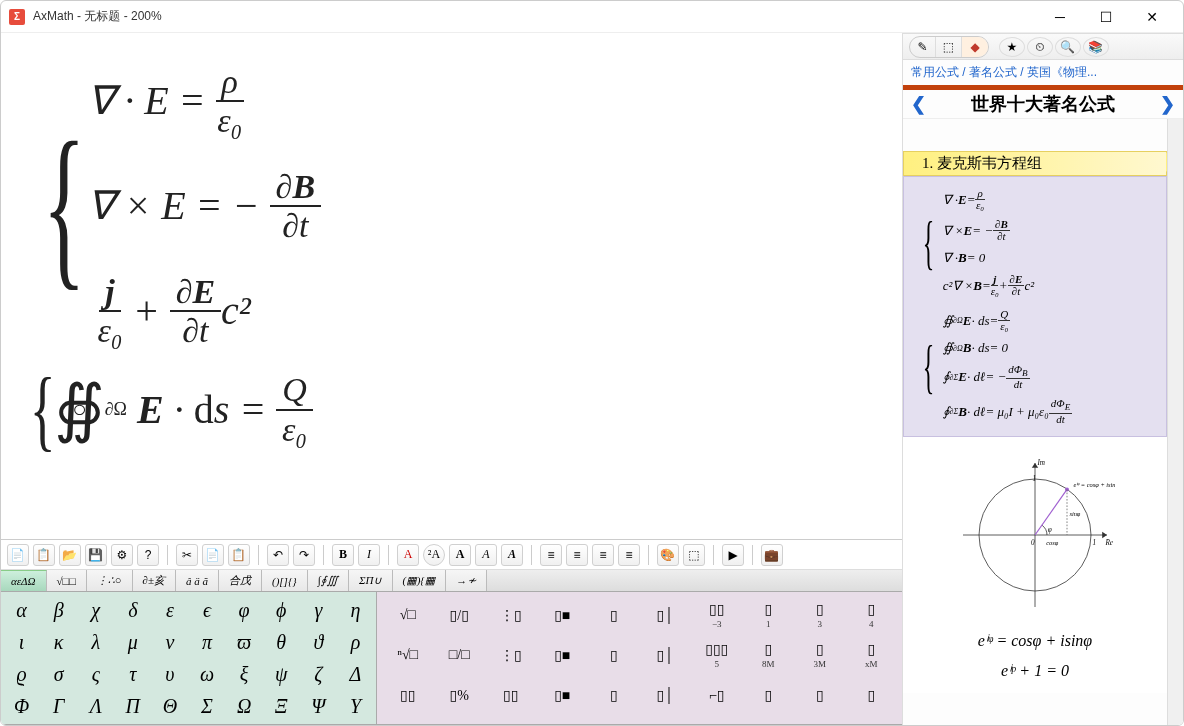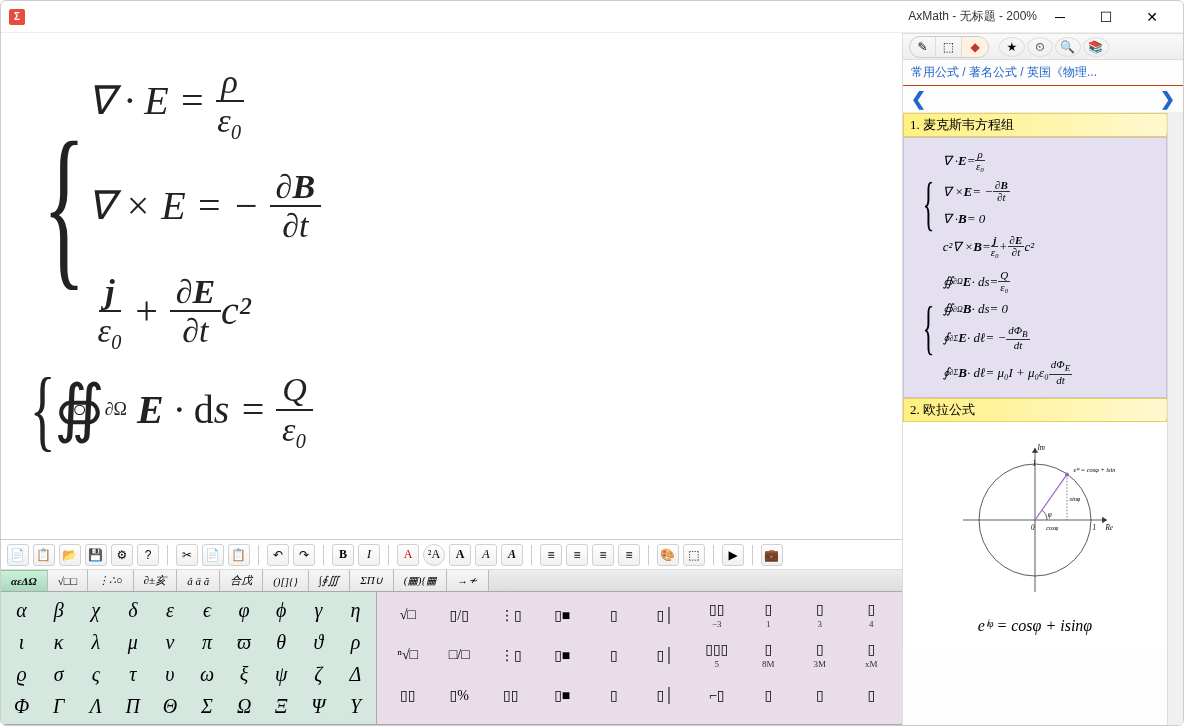--- a/index.html
+++ b/index.html
@@ -1,19 +1,19 @@
 <!DOCTYPE html>
 <html><head>
 <meta charset="utf-8">
 <style>
 * { margin: 0; padding: 0; box-sizing: border-box; }
 body { font-family: "Segoe UI", Arial, sans-serif; font-size: 12px; background: #fff; width: 1184px; height: 726px; overflow: hidden; border: 1px solid #ccc; border-radius: 6px; display: flex; flex-direction: column; }
 .titlebar { height: 32px; display: flex; align-items: center; padding: 0 8px; border-bottom: 1px solid #eee; }
 .titlebar-icon { width: 16px; height: 16px; background: #e74c3c; border-radius: 2px; display: flex; align-items: center; justify-content: center; color: #fff; font-size: 10px; font-weight: bold; margin-right: 8px; }
-.titlebar-title { flex: 1; font-size: 12px; color: #333; text-align: right; }
+.titlebar-title { flex: 1; font-size: 12px; color: #333; }
 .win-controls { display: flex; gap: 0; }
 .win-btn { width: 46px; height: 30px; display: flex; align-items: center; justify-content: center; font-size: 14px; cursor: pointer; }
 .main-area { flex: 1; display: flex; overflow: hidden; }
 .left-col { flex: 1; display: flex; flex-direction: column; overflow: hidden; border-right: 1px solid #ddd; }
 .editor { flex: 1; overflow: auto; padding: 24px 10px 10px 20px; font-family: "Times New Roman", serif; font-size: 40px; font-style: italic; color: #222; }
 .editor-line { margin: 6px 0; display: flex; align-items: center; line-height:1.2; }
 .frac { display: inline-flex; flex-direction: column; align-items: center; font-size: 34px; line-height:1.1; }
 .frac > span:first-child { border-bottom: 2px solid #222; padding: 0 6px; }
 .brace { font-size: 180px; font-style: normal; line-height: 0.8; display:inline-block; transform:scaleX(0.5); margin-right:-20px; }
 .brace2 { font-size: 90px; font-style: normal; line-height: 0.8; display:inline-block; transform:scaleX(0.6); margin-right:-10px; }
@@ -24,44 +24,44 @@
 .oiint { font-size: 64px; font-style: normal; position:relative; display:inline-block; }
 .oiint::after { content:"○"; position:absolute; left:18px; top:24px; font-size:24px; }
 
 .bottom-pane { border-top: 1px solid #ccc; background: #fafafa; display:flex; flex-direction:column; }
 .toolbar { height: 30px; display: flex; align-items: center; gap: 4px; padding: 0 6px; border-bottom: 1px solid #ddd; background:#fff; }
 .tb-sep { width:1px; height:20px; background:#ccc; margin:0 4px; }
 .tb-btn { width: 22px; height: 22px; border: 1px solid #d0d0d0; border-radius: 3px; background: linear-gradient(#fff,#f0f0f0); display: flex; align-items: center; justify-content: center; font-size: 12px; cursor:pointer; }
 
 .tabs { height: 22px; display: flex; background: linear-gradient(#eee,#ddd); border-bottom:1px solid #aaa; font-size:11px; }
 .tab { padding: 2px 10px; border-right:1px solid #bbb; display:flex; align-items:center; font-style: italic; font-family:"Times New Roman",serif; cursor:pointer; background:linear-gradient(#f6f6f6,#e8e8e8); }
-.tab.active { background: linear-gradient(#cdefdc,#a8d8bd); border-top:1px solid #8c8;font-weight:bold; }
+.tab.active { background: linear-gradient(#cdefdc,#a8d8bd); border-top:1px solid #8c8; }
 
 .palette { display: flex; flex: 1; overflow:hidden; border-bottom:1px solid #aaa; }
 .greek-pane { width: 376px; background: #d4e8df; border-right: 1px solid #aaa; display:grid; grid-template-columns: repeat(10,1fr); grid-auto-rows: 32px; align-content:start; padding:2px; }
 .greek-cell { display:flex; align-items:center; justify-content:center; font-family:"Times New Roman",serif; font-style:italic; font-size:20px; cursor:pointer; }
 
 .layout-pane { flex:1; background: #e8dde8; display:grid; grid-template-columns: repeat(10,1fr); grid-auto-rows: 38px; align-content:start; padding:4px 6px; gap:2px; }
 .lay-cell { display:flex; flex-direction:column; align-items:center; justify-content:center; font-size:11px; cursor:pointer; gap:1px; }
 .lay-icon { display:flex; gap:2px; align-items:center; }
 .label { font-size:9px; font-style:normal; font-family:"Times New Roman",serif; color:#333; }
 
 .right-col { width: 280px; background: #fdfdfd; display: flex; flex-direction: column; border-top:1px solid #ddd; }
 .right-toolbar { height: 26px; display: flex; align-items: center; padding: 0 6px; gap: 2px; border-bottom: 1px solid #ddd; background:linear-gradient(#fafafa,#eee); }
 .pill-group { display:flex; border:1px solid #ccc; border-radius:12px; overflow:hidden; }
 .pill { width:26px; height:20px; display:flex; align-items:center; justify-content:center; font-size:12px; cursor:pointer; border-right:1px solid #ddd; }
 .pill:last-child { border-right:none; }
 .pill.active { background:#fff0e0; }
 
-.breadcrumb { font-size: 12px; color: #2266cc; padding: 4px 8px; border-bottom:1px solid #c2410c; }
+.breadcrumb { font-size: 12px; color: #2266cc; padding: 4px 8px; border-bottom:5px solid #c2410c; }
 .nav-title { display: flex; align-items: center; justify-content: space-between; padding: 2px 8px; font-size: 18px; font-weight: bold; border-bottom:1px solid #eee; }
 .nav-arrow { color: #2266cc; font-size: 18px; cursor:pointer; font-weight:bold; }
 
 .right-content { flex: 1; overflow: auto; font-family:"Times New Roman",serif; }
-.section-header { background: linear-gradient(90deg,#fff080,#fff8d0); border:1px solid #e6d060; padding: 2px 6px; font-size: 13px; position:relative; }
+.section-header { background: linear-gradient(90deg,#fff080,#fff8d0); border:1px solid #e6d060; padding: 2px 18px; font-size: 15px; position:relative;margin-top:32px; }
 .section-header::after { content:""; position:absolute; right:-8px; top:0; width:0; height:0; border-top:10px solid transparent; border-bottom:10px solid transparent; border-left:8px solid #fff080; }
 .formula-block { background: #e4e0f0; border:1px solid #c8c0e0; padding: 8px 10px; font-style:italic; font-size:14px; }
 .formula-block.white { background:#fff; border:none; }
 .fline { margin:3px 0; display:flex; align-items:center; font-size:13px; }
 .fline .frac2 { display:inline-flex; flex-direction:column; align-items:center; font-size:11px; line-height:1; }
 .fline .frac2 > span:first-child { border-bottom:1px solid #333; padding:0 2px; }
 .unit-circle { width:160px; height:160px; margin:10px auto; display:block; }
 .eq-center { text-align:center; font-style:italic; font-size:16px; padding:4px; }
 .right-scroll { display:flex; flex-direction:column; }
 .scrollbar-stub { width:16px; background:#f0f0f0; border-left:1px solid #ddd; }
@@ -329,20 +329,21 @@
       <span class="pill" style="border:1px solid #ddd;border-radius:50%;">★</span>
       <span class="pill" style="border:1px solid #ddd;border-radius:50%;">⏲</span>
       <span class="pill" style="border:1px solid #ddd;border-radius:50%;">🔍</span>
       <span class="pill" style="border:1px solid #ddd;border-radius:50%;">📚</span>
     </div>
     <div class="breadcrumb">
       <span>常用公式</span> / <span>著名公式</span> / <span>英国《物理...</span>
     </div>
     <div class="nav-title">
       <span class="nav-arrow">❮</span>
+      <span>世界十大著名公式</span>
       <span class="nav-arrow">❯</span>
     </div>
     <div style="display:flex;flex:1;overflow:hidden;">
       <div class="right-content right-scroll">
         <div class="section-header">1. 麦克斯韦方程组</div>
         <div class="formula-block">
           <div style="display:flex;align-items:center;">
             <span style="font-size:60px;font-style:normal;transform:scaleX(0.4);">{</span>
             <div style="display:flex;flex-direction:column;gap:2px;">
               <div class="fline">∇ · <b>E</b> = <span class="frac2">
@@ -375,21 +376,20 @@
                     <span>dΦ<sub>B</sub></span>
                     <span>dt</span>
                   </span></div>
               <div class="fline">∮<span style="font-size:8px;">∂Σ</span> <b>B</b> · d<i>ℓ</i> = μ₀I + μ₀ε₀ <span class="frac2">
                     <span>dΦ<sub>E</sub></span>
                     <span>dt</span>
                   </span></div>
             </div>
           </div>
         </div>
-        <div class="section-header">2. 欧拉公式</div>
         <div class="formula-block white">
           <svg class="unit-circle" viewBox="0 0 200 200">
             <line x1="10" y1="100" x2="190" y2="100" stroke="#333" stroke-width="1"></line>
             <line x1="100" y1="10" x2="100" y2="190" stroke="#333" stroke-width="1"></line>
             <polygon points="190,100 184,96 184,104" fill="#333"></polygon>
             <polygon points="100,10 96,16 104,16" fill="#333"></polygon>
             <circle cx="100" cy="100" r="70" fill="none" stroke="#333"></circle>
             <line x1="100" y1="100" x2="140" y2="43" stroke="#a060d0" stroke-width="1.5"></line>
             <circle cx="140" cy="43" r="2.5" fill="#a060d0"></circle>
             <line x1="140" y1="43" x2="140" y2="100" stroke="#666" stroke-dasharray="2,2"></line>
@@ -398,18 +398,19 @@
             <text x="188" y="112" font-size="9">Re</text>
             <text x="95" y="112" font-size="9">0</text>
             <text x="172" y="112" font-size="9">1</text>
             <text x="97" y="32" font-size="9">1</text>
             <text x="116" y="96" font-size="9" font-style="italic">φ</text>
             <text x="143" y="76" font-size="8">sinφ</text>
             <text x="114" y="112" font-size="8">cosφ</text>
             <text x="148" y="40" font-size="8">eⁱᵠ = cosφ + isinφ</text>
           </svg>
           <div class="eq-center">eⁱᵠ = cosφ + isinφ</div>
+          <div class="eq-center">eⁱᵖ + 1 = 0</div>
         </div>
       </div>
       <div class="scrollbar-stub"></div>
     </div>
   </div>
 </div>
 
 </body></html>

